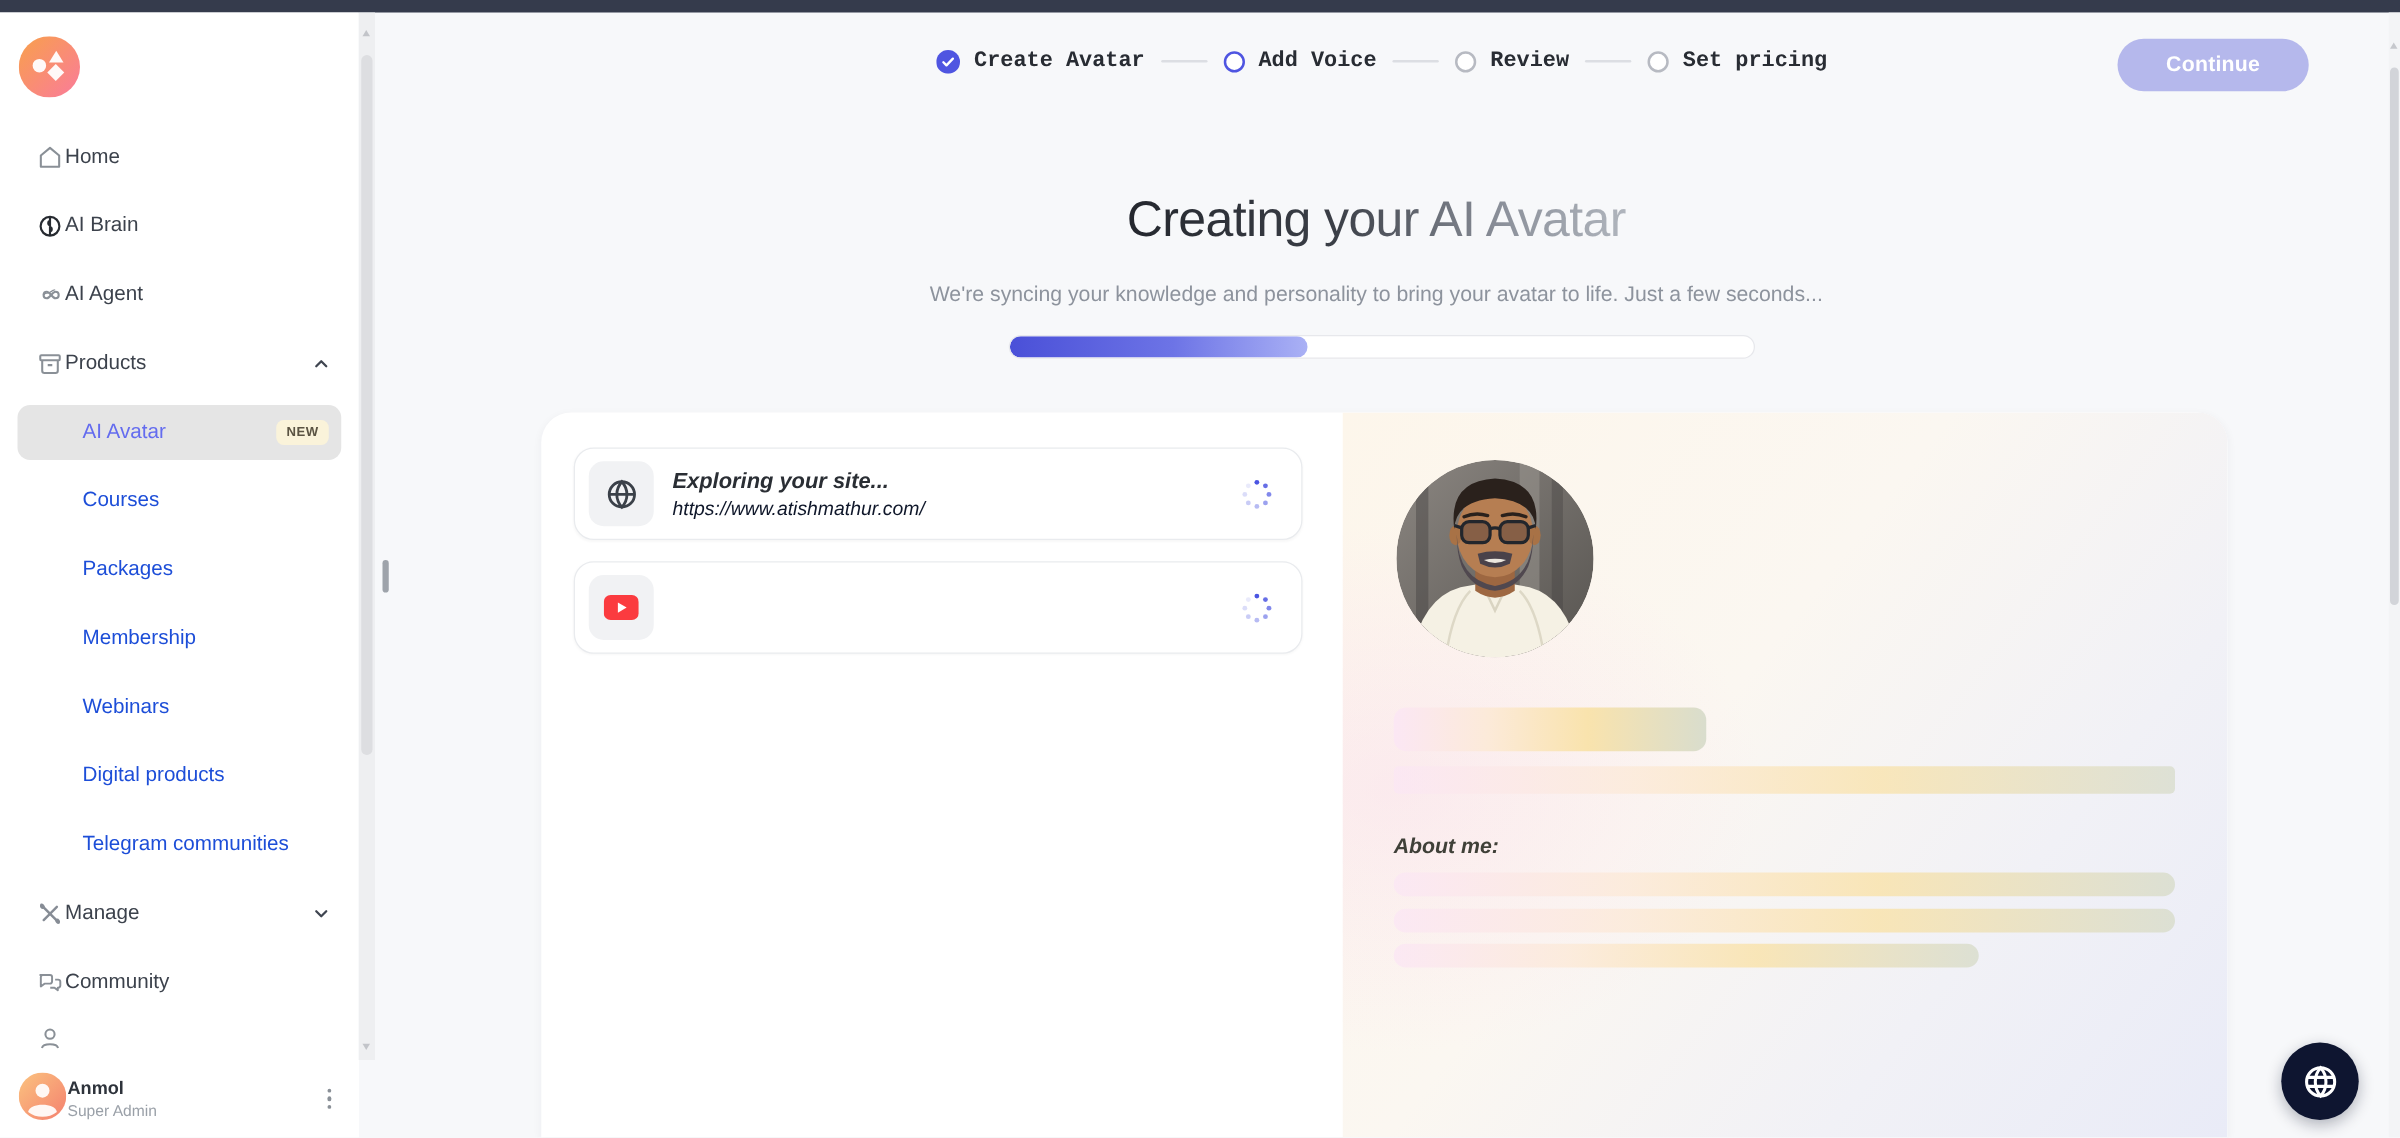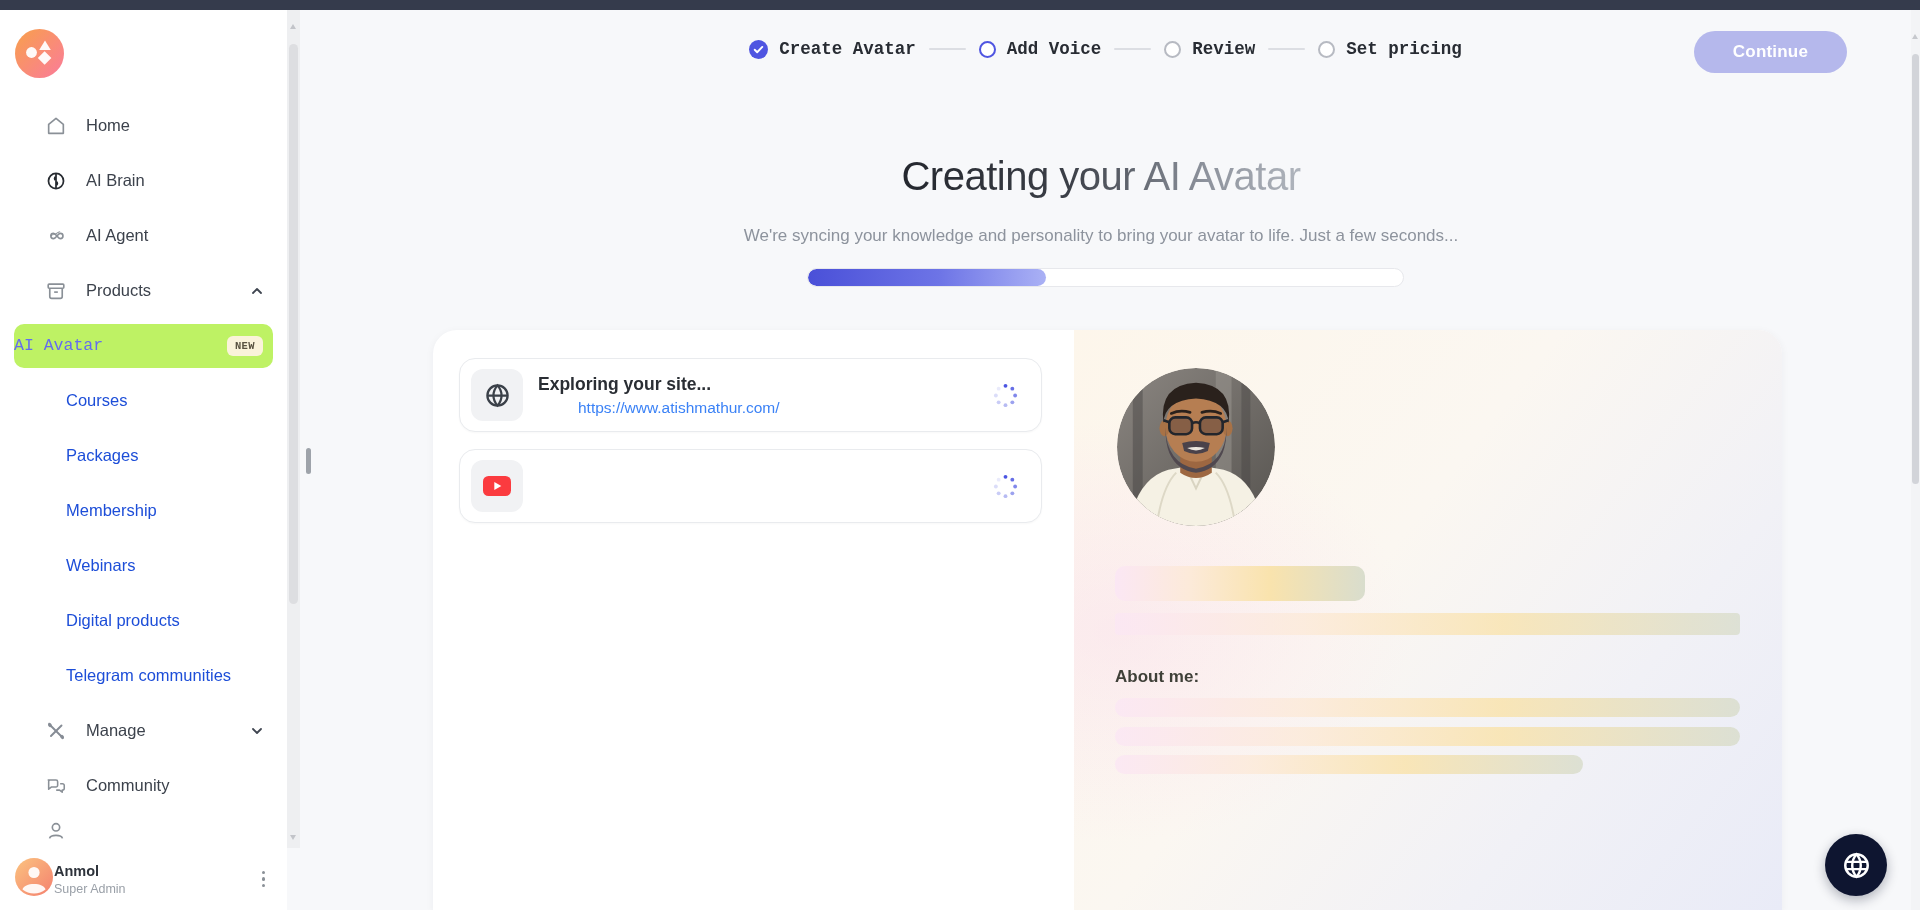--- a/index.html
+++ b/index.html
@@ -5,26 +5,26 @@
   * { margin:0; padding:0; box-sizing:border-box; }
   html,body { width:1920px; height:910px; overflow:hidden; }
   body { font-family:"Liberation Sans","DejaVu Sans",sans-serif; background:#f7f8fa; position:relative; color:#3c424c; }
 
   .topbar { position:absolute; left:0; top:0; width:1920px; height:10px; background:#353b4c; }
 
   
   .sidebar { position:absolute; left:0; top:10px; width:287px; height:900px; background:#ffffff; z-index:5; }
   .logo { position:absolute; left:15px; top:19px; width:49px; height:49px; }
   .nav { position:absolute; top:88px; left:0; right:0; }
-  .nav-item { height:55px; display:flex; align-items:center; padding:0 22px 0 28px; gap:18px; font-size:16.5px; color:#3c424c; cursor:pointer;margin-left:16px; }
+  .nav-item { height:55px; display:flex; align-items:center; padding:0 22px 0 28px; font-size:16.5px; color:#3c424c; cursor:pointer; }
   .nav-item .ic { width:24px; display:flex; justify-content:center; }
   .chev { margin-left:auto; display:flex; }
   .child { height:55px; display:flex; align-items:center; padding-left:66px; font-size:16.5px; color:#1d4ed8; cursor:pointer; }
   .child-active-wrap { height:55px; display:flex; align-items:center; }
-  .child-active { height:44px; margin:0 14px; flex:1; background:#bef264; border-radius:10px; display:flex; align-items:center; color:#646cef; font-size:16.5px; cursor:pointer;font-family:Liberation Mono, monospace; }
+  .child-active { height:44px; margin:0 14px; flex:1; background:#e5e5e5; border-radius:10px; display:flex; align-items:center; padding-left:52px; color:#646cef; font-size:16.5px; cursor:pointer; }
   .badge-new { margin-left:auto; margin-right:10px; background:#faf3da; color:#5a5342; font-size:10.5px; font-weight:bold; letter-spacing:.4px; padding:4px 8px; border-radius:6px; }
   .partial-item { height:35px; overflow:hidden; }
 
   .side-footer { position:absolute; left:0; bottom:0; width:287px; height:62px; background:#fff; display:flex; align-items:center; padding:0 18px 0 15px; gap:1px; z-index:6; }
   .sf-name { font-size:14.5px; font-weight:bold; color:#2e333b; }
   .sf-role { font-size:12.5px; color:#9aa0a8; margin-top:3px; }
   .kebab { margin-left:auto; display:flex; flex-direction:column; gap:3px; cursor:pointer; padding:4px; }
   .kebab i { width:3.5px; height:3.5px; border-radius:50%; background:#8a9097; }
 
   
@@ -52,27 +52,27 @@
   .continue-btn { position:absolute; left:1694px; top:31px; width:153px; height:42px; border:none; border-radius:21px; background:#b5b8ec; color:#ffffff; font-family:inherit; font-size:17px; font-weight:600; letter-spacing:.2px; cursor:pointer; }
 
   
   .hero-title { position:absolute; left:300px; top:154px; width:1602px; text-align:center; }
   .hero-title span { display:inline-block; font-size:40px; font-weight:500; letter-spacing:-.5px; background:linear-gradient(90deg,#24272e 0%,#3b3f47 42%,#8d929c 76%,#b0b5bd 100%); -webkit-background-clip:text; background-clip:text; color:transparent; }
   .hero-sub { position:absolute; left:300px; top:226px; width:1602px; text-align:center; font-size:17px; color:#8d939d; }
   .progress { position:absolute; left:807px; top:268px; width:597px; height:19px; background:#ffffff; border:1px solid #e7e8ec; border-radius:10px; overflow:hidden; }
   .progress .fill { height:100%; border-radius:9px; background:linear-gradient(90deg,#4a50d8 0%,#6d74e6 55%,#aab1f5 100%); }
 
   
-  .big-card { position:absolute; left:433px; top:330px; width:1349px; height:580px; background:#ffffff; border-radius:24px 24px 0 0; box-shadow:0 2px 8px rgba(25,30,50,.05); }
+  .big-card { position:absolute; left:433px; top:330px; width:1349px; height:580px; background:#ffffff; border-radius:24px 24px 0 0; box-shadow:0 2px 8px rgba(25,30,50,.05);font-style:italic; }
   .tasks { position:absolute; left:26px; top:28px; width:583px; display:flex; flex-direction:column; gap:17px; }
   .task-card { height:74px; background:#fff; border:1px solid #e9ebee; border-radius:16px; display:flex; align-items:center; padding:0 22px 0 11px; box-shadow:0 1px 2px rgba(16,24,40,.03); }
   .tile { width:52px; height:52px; border-radius:12px; background:#f1f2f4; display:flex; align-items:center; justify-content:center; flex:none; }
   .task-text { margin-left:15px; display:flex; flex-direction:column; gap:4px; }
   .task-title { font-size:17.5px; font-weight:600; color:#2a2e34; }
-  .task-url { font-size:15.5px; color:#3b82f6;margin-left:40px; }
+  .task-url { font-size:15.5px; color:#0f172a; }
   .spinner { margin-left:auto; width:27px; height:27px; animation:rot 1s steps(8) infinite; }
   @keyframes rot { to { transform:rotate(360deg); } }
 
   
   .preview { position:absolute; right:0; top:0; width:708px; height:580px; border-radius:0 24px 0 0; background:radial-gradient(420px 300px at 6% 52%, rgba(250,214,236,.38), transparent 70%), linear-gradient(128deg,#fdf6eb 0%,#fbf7f1 42%,#f1f1f6 72%,#e9ebf7 100%); }
   .avatar-photo { position:absolute; left:43px; top:38px; width:158px; height:158px; border-radius:50%; overflow:hidden; }
   .skel { position:absolute; background:linear-gradient(90deg,#fbe7f4 0%,#fcead9 30%,#f9e3ad 62%,#d9ddcd 100%); }
   .skel.b1 { left:41px; top:236px; width:250px; height:35px; border-radius:10px; }
   .skel.b2 { left:41px; top:283px; width:625px; height:22px; border-radius:4px; opacity:.8; }
   .about { position:absolute; left:41px; top:337px; font-size:17px; font-weight:bold; color:#3f4038; }

